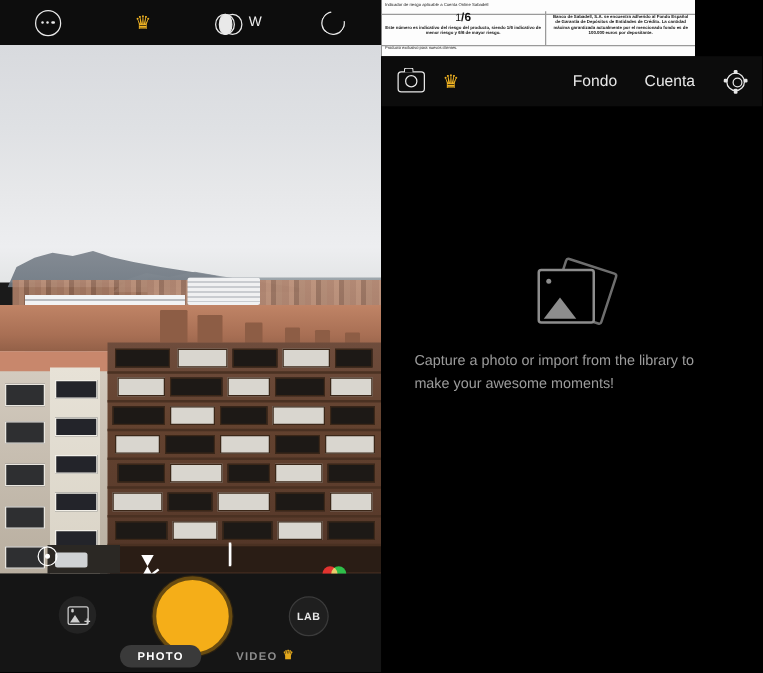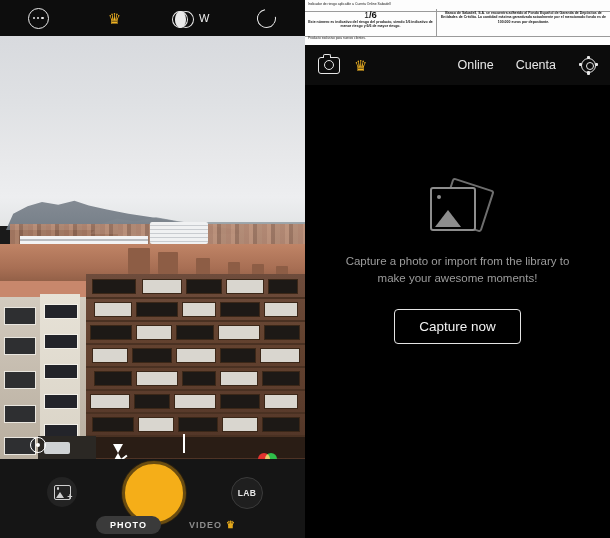--- a/index.html
+++ b/index.html
@@ -107,21 +107,21 @@
   .btn-lab{position:absolute;right:42px;top:18px;width:30px;height:30px;border-radius:50%;
      background:#1f1f1f;border:1px solid #3b3b3b;display:flex;align-items:center;justify-content:center;
      color:#e8e8e8;font-size:8.5px;font-weight:bold;letter-spacing:.4px;}
   .modes{position:absolute;left:0;right:0;bottom:4px;display:flex;align-items:center;justify-content:center;gap:14px;margin-left:41px;}
   .mode{font-size:9px;letter-spacing:1px;font-weight:bold;color:#8c8c8c;padding:4px 14px;border-radius:10px;}
   .mode.active{color:#fff;background:#3a3a3a;}
   .mode-video{display:flex;align-items:center;gap:4px;}
 
   
   .panel-right{position:relative;width:305px;height:538px;background:#000;overflow:hidden;}
-  .banner{position:absolute;top:0;left:0;width:305px;height:45px;background:#fdfdfd;overflow:hidden;}
+  .banner{position:absolute;top:0;left:0;width:251px;height:45px;background:#fdfdfd;overflow:hidden;}
   .banner .ln-top{position:absolute;top:0;left:0;right:0;height:9px;border-bottom:1px solid #9a9a9a;
      font-size:3.4px;color:#1a1a1a;padding:2px 0 0 3px;white-space:nowrap;}
   .banner .mid{position:absolute;top:9px;left:0;right:0;height:27px;display:flex;border-bottom:1px solid #9a9a9a;}
   .banner .cellA{width:125px;border-right:1px solid #9a9a9a;text-align:center;padding:1px 3px 0;}
   .banner .num{font-size:8.5px;color:#111;line-height:1.05;}
   .banner .num b{font-size:9.5px;}
   .banner .small{font-size:3.5px;color:#111;line-height:1.18;font-weight:bold;}
   .banner .cellB{flex:1;text-align:center;padding:2px 4px 0;}
   .banner .cellB p{margin:0;font-size:3.5px;color:#111;line-height:1.25;font-weight:bold;}
   .banner .ln-bot{position:absolute;bottom:0;left:0;right:0;height:9px;font-size:3.2px;color:#222;padding-left:3px;}
@@ -147,21 +147,21 @@
      padding-bottom:60px;box-sizing:border-box;}
   .ph-icon{position:relative;width:62px;height:54px;margin-bottom:20px;}
   .ph-back{position:absolute;right:0;top:4px;width:40px;height:40px;border:2px solid #6e6e6e;
      border-radius:3px;transform:rotate(18deg);}
   .ph-front{position:absolute;left:3px;top:8px;width:42px;height:40px;border:2px solid #8d8d8d;border-radius:3px;
      background:#000;overflow:hidden;}
   .ph-front:before{content:"";position:absolute;left:5px;top:6px;width:4px;height:4px;border-radius:50%;background:#8d8d8d;}
   .ph-front:after{content:"";position:absolute;left:3px;bottom:2px;width:0;height:0;
      border-left:13px solid transparent;border-right:13px solid transparent;border-bottom:17px solid #8d8d8d;}
   .empty h2{margin:0 0 12px;color:#d6d6d6;font-size:16.5px;font-weight:normal;}
-  .empty p{margin:0;color:#9c9c9c;font-size:11.5px;line-height:1.5;text-align:center;width:252px;}
+  .empty p{margin:0;color:#9c9c9c;font-size:11.5px;line-height:1.5;width:252px;}
   .capture-btn{margin-top:22px;border:1.5px solid #e4e4e4;border-radius:4px;background:transparent;
      color:#f2f2f2;font-size:13.5px;padding:9px 24px;font-family:"Liberation Sans",sans-serif;}
 </style>
 </head>
 <body>
 
 <div class="stage">
 
   <div class="panel-left">
 
@@ -347,33 +347,32 @@
         </div>
       </div>
       <div class="ln-bot">Producto exclusivo para nuevos clientes.</div>
     </div>
 
     <div class="gal-topbar">
       <span class="ic-cam"></span>
       <span class="gap"></span>
       <span class="crown">♛</span>
       <span class="spacer"></span>
-      <span class="gal-act">Online</span>
+      <span class="gal-act">Fondo</span>
       <span class="gal-act">Cuenta</span>
       <span class="ic-gear">
         <span class="gear-t" style="left:6.5px;top:-1px"></span>
         <span class="gear-t" style="left:6.5px;bottom:-1px"></span>
         <span class="gear-t" style="left:-1px;top:6.5px"></span>
         <span class="gear-t" style="right:-1px;top:6.5px"></span>
       </span>
     </div>
 
     <div class="empty">
       <div class="ph-icon">
         <span class="ph-back"></span>
         <span class="ph-front"></span>
       </div>
       <p>Capture a photo or import from the library to make your awesome moments!</p>
-      <button class="capture-btn">Capture now</button>
     </div>
   </div>
 
 </div>
 
 </body></html>

